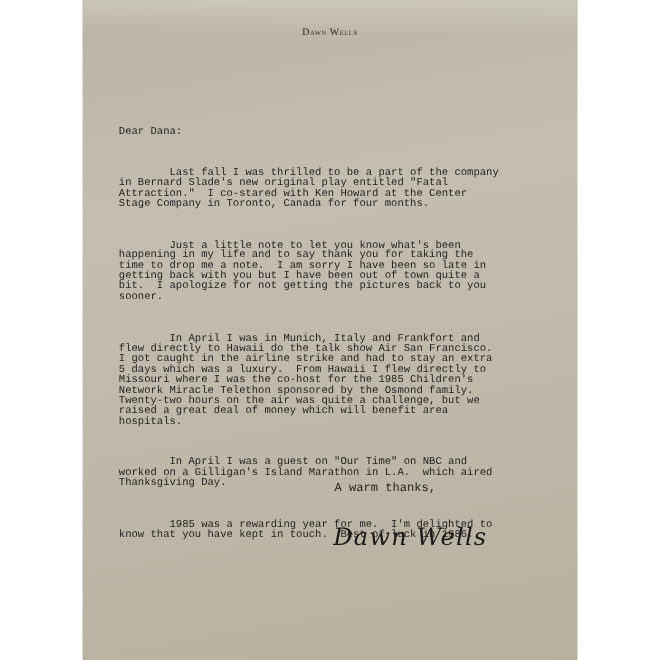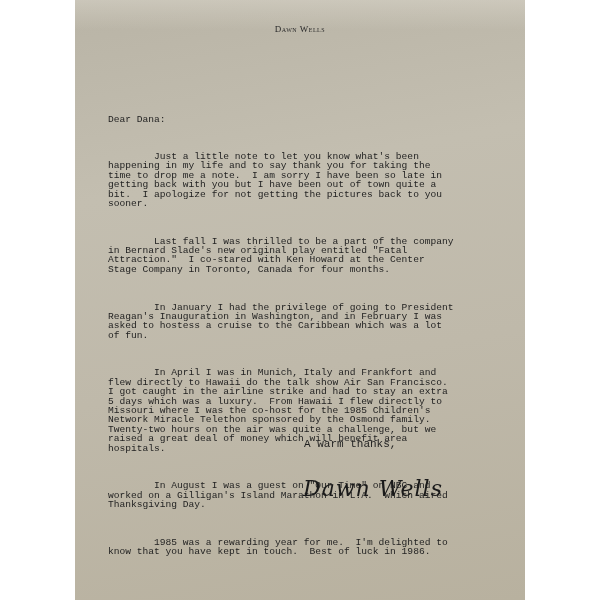--- a/index.html
+++ b/index.html
@@ -36,44 +36,40 @@
     color: #1a1a1a; letter-spacing: 1px;
   }
 </style>
 </head>
 <body>
 
 <div class="paper">
   <div class="letterhead">Dawn Wells</div>
   <div class="body-text">
     <div class="salutation">Dear Dana:</div>
+    <div class="para">        Last fall I was thrilled to be a part of the company
+in Bernard Slade's new original play entitled "Fatal
+Attraction."  I co-stared with Ken Howard at the Center
+Stage Company in Toronto, Canada for four months.</div>
     <div class="para">        Just a little note to let you know what's been
 happening in my life and to say thank you for taking the
 time to drop me a note.  I am sorry I have been so late in
 getting back with you but I have been out of town quite a
 bit.  I apologize for not getting the pictures back to you
 sooner.</div>
-    <div class="para">        Last fall I was thrilled to be a part of the company
-in Bernard Slade's new original play entitled "Fatal
-Attraction."  I co-stared with Ken Howard at the Center
-Stage Company in Toronto, Canada for four months.</div>
-    <div class="para">        In January I had the privilege of going to President
-Reagan's Inauguration in Washington, and in February I was
-asked to hostess a cruise to the Caribbean which was a lot
-of fun.</div>
     <div class="para">        In April I was in Munich, Italy and Frankfort and
 flew directly to Hawaii do the talk show Air San Francisco.
 I got caught in the airline strike and had to stay an extra
 5 days which was a luxury.  From Hawaii I flew directly to
 Missouri where I was the co-host for the 1985 Children's
 Network Miracle Telethon sponsored by the Osmond family.
 Twenty-two hours on the air was quite a challenge, but we
 raised a great deal of money which will benefit area
 hospitals.</div>
-    <div class="para">        In August I was a guest on "Our Time" on NBC and
+    <div class="para">        In April I was a guest on "Our Time" on NBC and
 worked on a Gilligan's Island Marathon in L.A.  which aired
 Thanksgiving Day.</div>
     <div class="para">        1985 was a rewarding year for me.  I'm delighted to
 know that you have kept in touch.  Best of luck in 1986.</div>
   </div>
   <div class="closing">A warm thanks,</div>
   <div class="signature">Dawn Wells</div>
 </div>
 
 </body></html>

